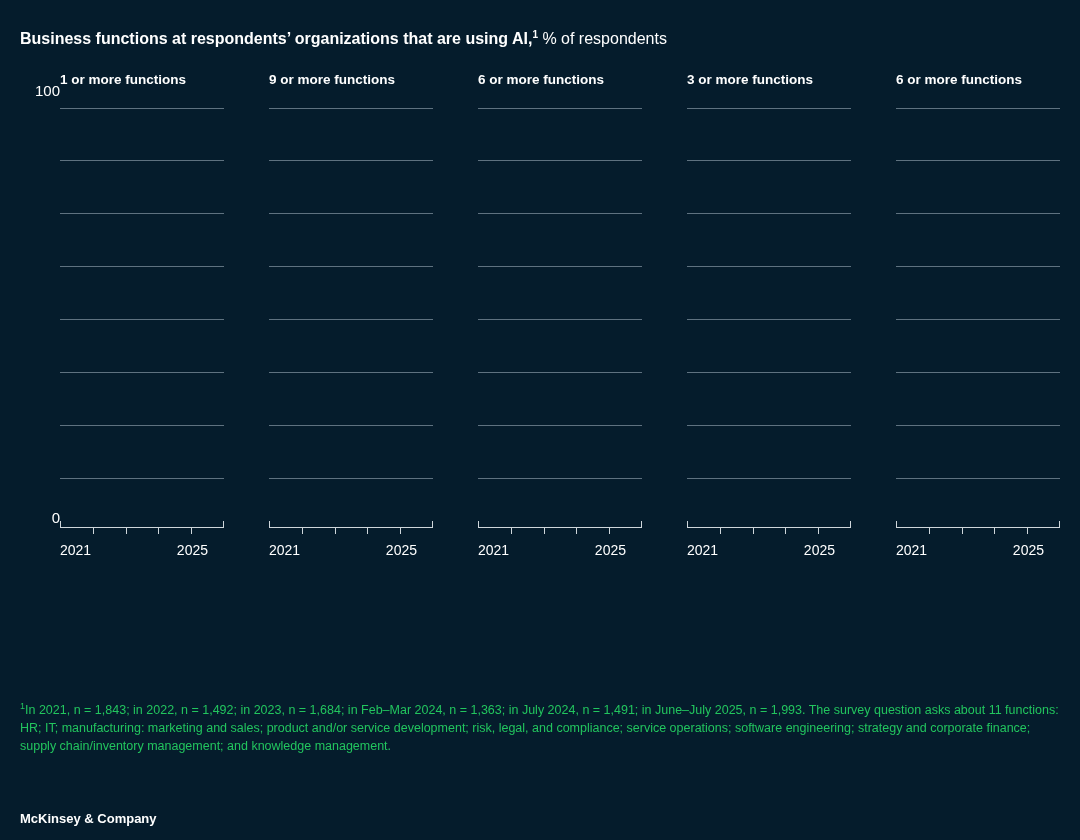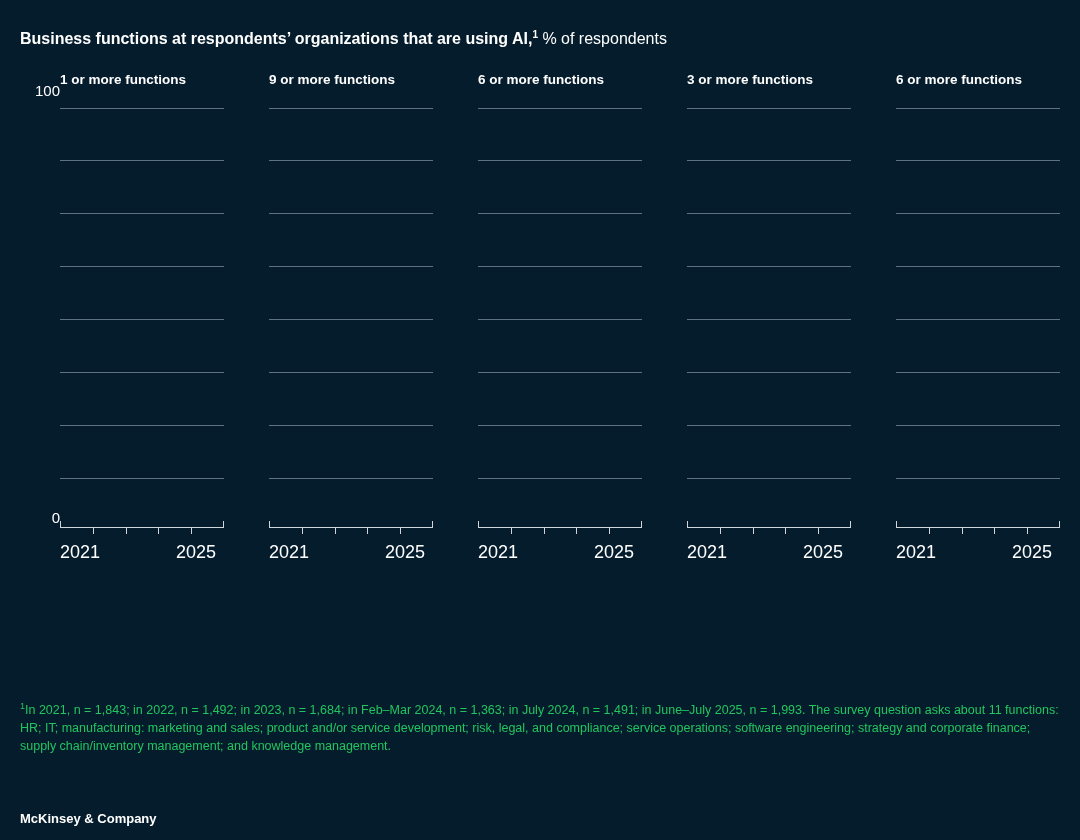--- a/index.html
+++ b/index.html
@@ -117,31 +117,31 @@
     position: absolute;
     bottom: 0px;
     width: 1px;
     height: 7px;
     background: #cfd6db;
   }
   .x-labels {
     position: relative;
     margin-top: 14px;
     height: 20px;
-    font-size: 18px;
+    font-size: 14px;
     color: #ffffff;
   }
   .x-label-left {
     position: absolute;
     left: 0;
     top: 0;
   }
   .x-label-right {
     position: absolute;
-    right: 8px;
+    right: 16px;
     top: 0;
   }
 
   
   .footnotes {
     position: absolute;
     left: 20px;
     right: 20px;
     top: 672px;
     font-size: 12.5px;

